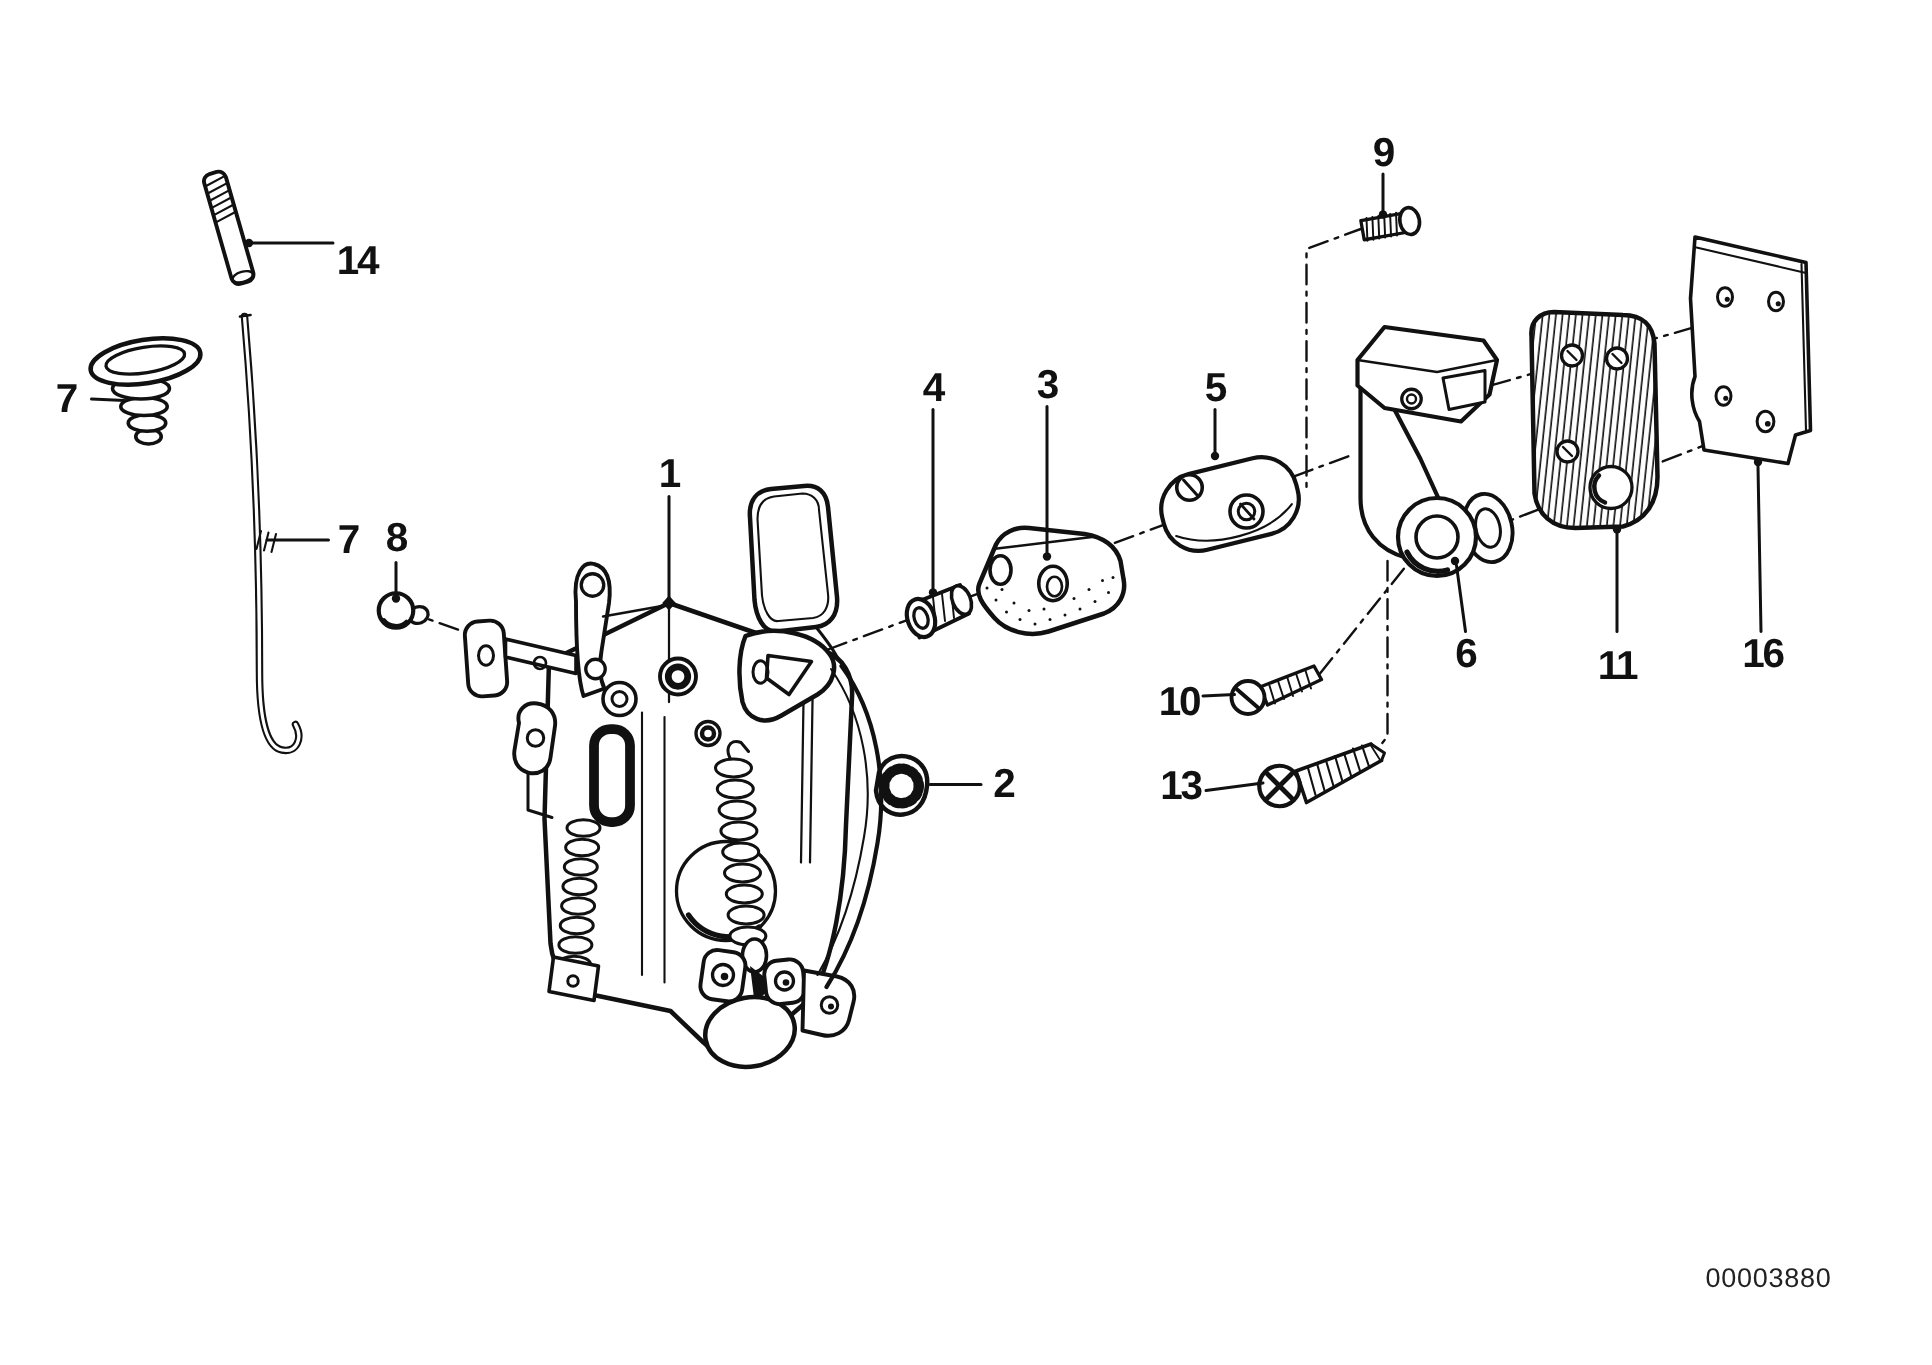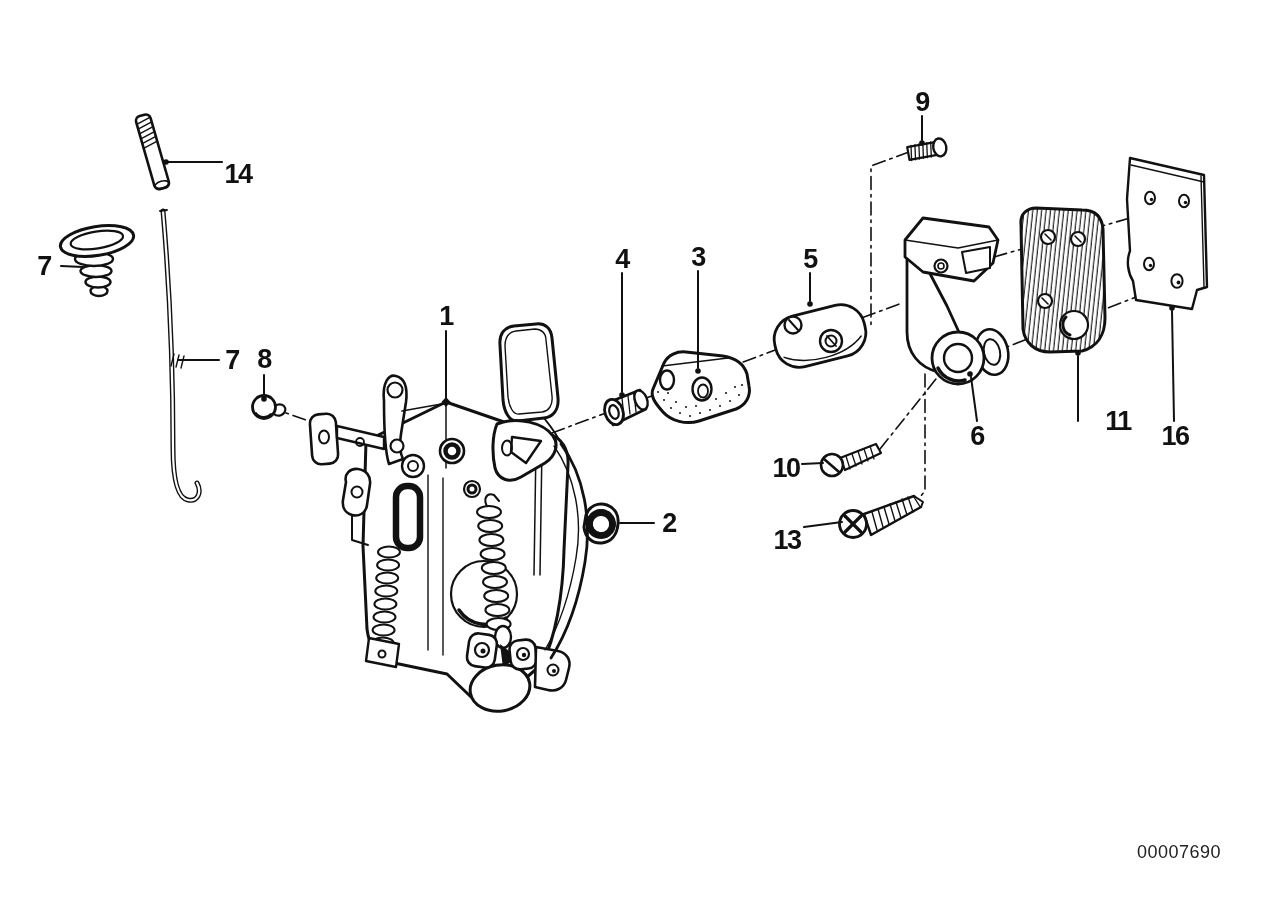--- a/index.html
+++ b/index.html
@@ -361,21 +361,21 @@
       <div class="callout" style="left: 446px; top: 316px;">1</div>
       <div class="callout" style="left: 669px; top: 523px;">2</div>
       <div class="callout" style="left: 698px; top: 257px;">3</div>
       <div class="callout" style="left: 622px; top: 259px;">4</div>
       <div class="callout" style="left: 810px; top: 259px;">5</div>
       <div class="callout" style="left: 977px; top: 436px;">6</div>
       <div class="callout" style="left: 232px; top: 360px;">7</div>
       <div class="callout" style="left: 264px; top: 359px;">8</div>
       <div class="callout" style="left: 922px; top: 102px;">9</div>
       <div class="callout" style="left: 786px; top: 468px;">10</div>
-      <div class="callout" style="left: 1078px; top: 421px; margin-left: 40px;">11</div>
+      <div class="callout" style="left: 1078px; top: 444px;">11</div>
       <div class="callout" style="left: 1175px; top: 436px;">16</div>
-      <div class="callout" style="left: 787px; top: 540px;">13</div>
+      <div class="callout" style="left: 787px; top: 524px;">13</div>
       <div class="callout" style="left: 238px; top: 174px;">14</div>
       <div class="callout" style="left: 44px; top: 266px;">7</div>
     </div>
 
-  <div id="drawing-number">00007690</div>
+  <div id="drawing-number">00003880</div>
 </div>
 
 </body></html>

